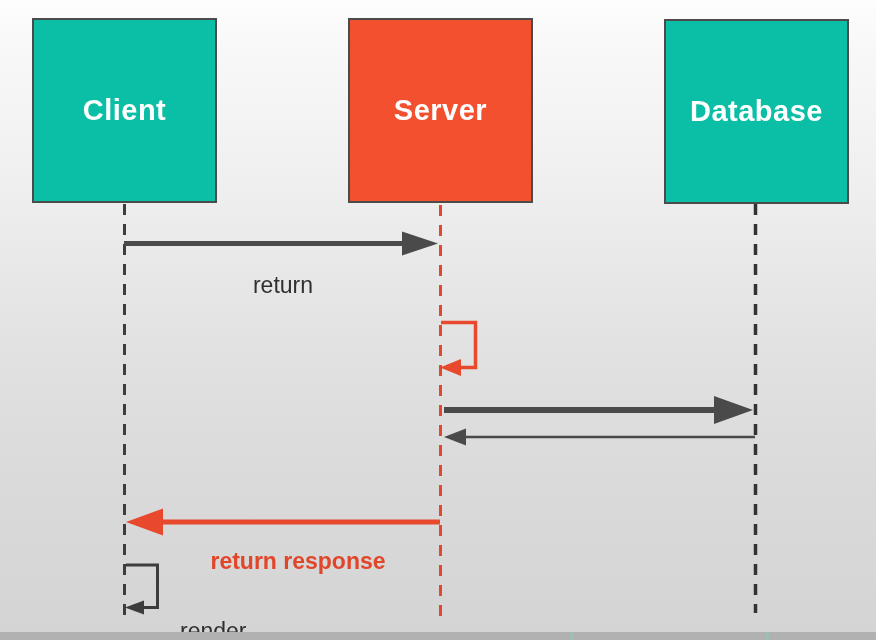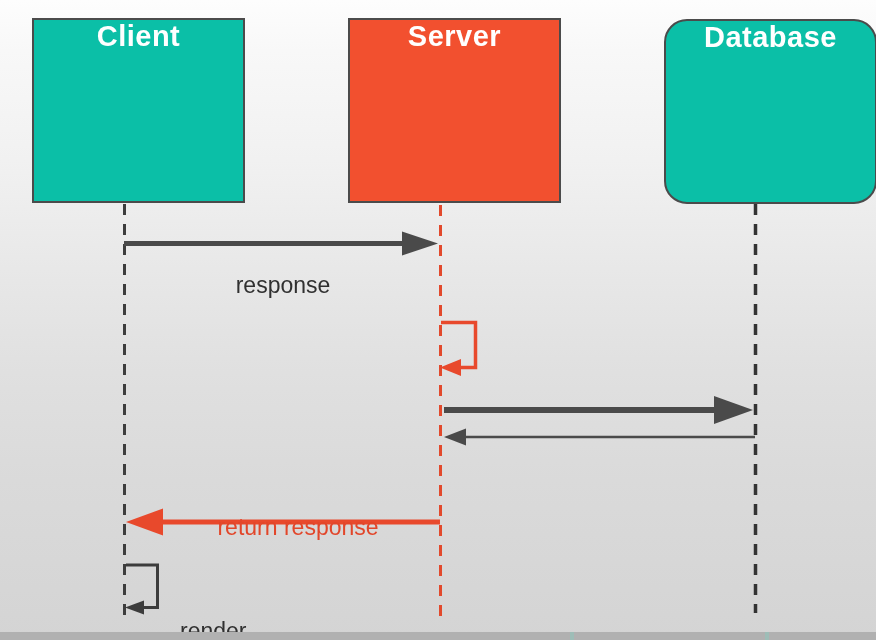--- a/index.html
+++ b/index.html
@@ -13,45 +13,46 @@
       #fdfdfd 0%, #f8f8f8 8%, #f1f1f1 25%, #e8e8e8 42%,
       #e0e0e0 58%, #dadada 75%, #d6d6d6 92%, #d4d4d4 100%);
   }
   svg.diagram-lines {
     position: absolute;
     left: 0; top: 0;
     width: 876px; height: 640px;
   }
   .actor-box {
     position: absolute;
-    width: 213px;
+    width: 185px;
     height: 185px;
     box-sizing: border-box;
     border: 2px solid #4b4b4b;
     display: flex;
+    align-items: center;
     justify-content: center;
     color: #ffffff;
     font-weight: bold;
     font-size: 29px;
     letter-spacing: 0.5px;
   }
   .actor-client   { left: 32px;  top: 18px; background: #0bbfa7; }
   .actor-server   { left: 348px; top: 18px; background: #f2502f; }
-  .actor-database { left: 664px; top: 19px; background: #0bbfa7; border-radius: 23px; }
+  .actor-database { left: 664px; top: 19px; background: #0bbfa7; }
 
   .msg-label {
     position: absolute;
     font-size: 23px;
     color: #303030;
     white-space: nowrap;
   }
   .label-request { left: 183px; top: 272px; width: 200px; text-align: center; }
   .label-parse   { left: 494px; top: 332px; color: #e2462a; font-weight: bold; }
-  .label-return  { left: 198px; top: 514px; width: 200px; text-align: center;
-                   color: #e2462a; font-weight: normal; }
+  .label-return  { left: 198px; top: 548px; width: 200px; text-align: center;
+                   color: #e2462a; font-weight: bold; }
   .label-render  { left: 180px; top: 574px; margin-top: 44px; }
 
   .bottom-bar {
     position: absolute;
     left: 0; bottom: 0;
     width: 876px; height: 8px;
     background: #b1b1b1;
   }
   .bar-tick {
     position: absolute;
@@ -108,21 +109,21 @@
   <div class="actor-box actor-client">
     <span>Client</span>
   </div>
   <div class="actor-box actor-server">
     <span>Server</span>
   </div>
   <div class="actor-box actor-database">
     <span>Database</span>
   </div>
 
-  <div class="msg-label label-request">response</div>
+  <div class="msg-label label-request">return</div>
   <div class="msg-label label-return">return response</div>
   <div class="msg-label label-render">render</div>
 
   <div class="bottom-bar">
     <div class="bar-tick bar-tick-1"></div>
     <div class="bar-tick bar-tick-2"></div>
   </div>
 
 </div>
 

